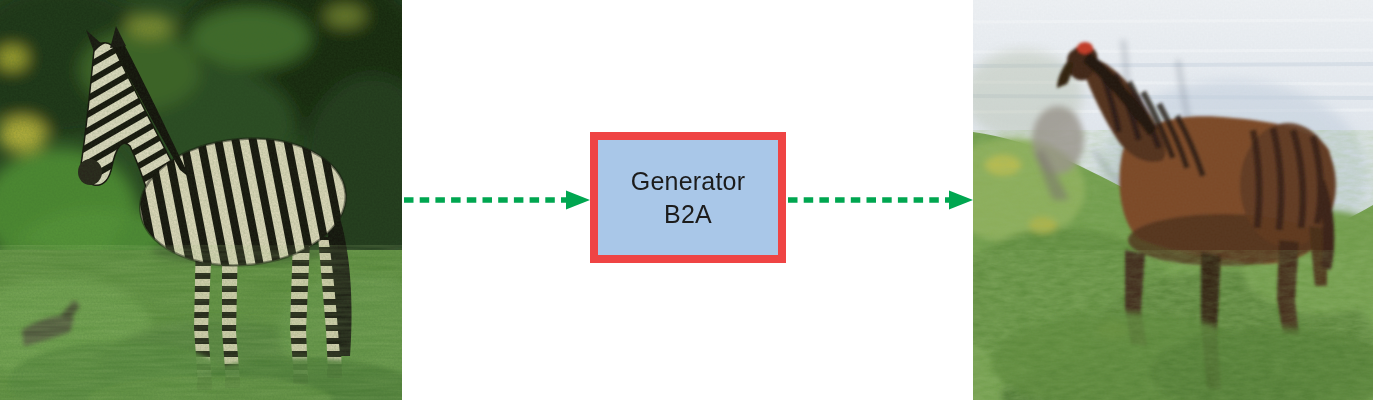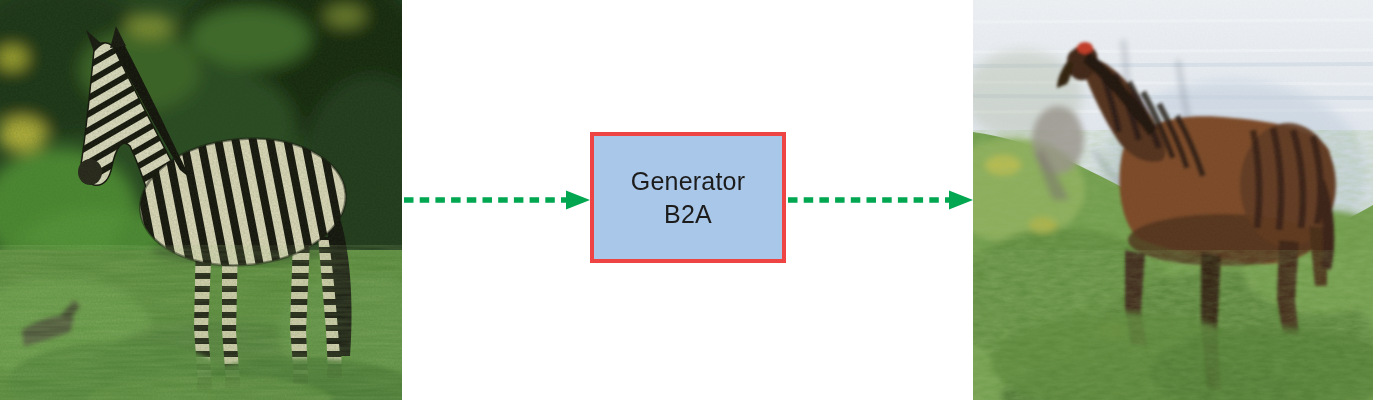--- a/index.html
+++ b/index.html
@@ -14,21 +14,21 @@
   .photo.left{left:0;}
   .photo.right{left:973px;}
   .arrow{position:absolute;top:178px;display:block;}
   .arrow.a-left{left:402px;}
   .arrow.a-right{left:786px;}
   .genbox{
     position:absolute;left:590px;top:132px;
     width:196px;height:131px;
     box-sizing:border-box;
     background:#a9c7e8;
-    border:4px solid #ef4444;
+    border:8px solid #ef4444;
     display:flex;flex-direction:column;
     align-items:center;justify-content:center;
     color:#1c1c1c;
     font-size:25px;line-height:33px;
     text-align:center;
     letter-spacing:0.2px;
   }
 </style>
 </head>
 <body>

